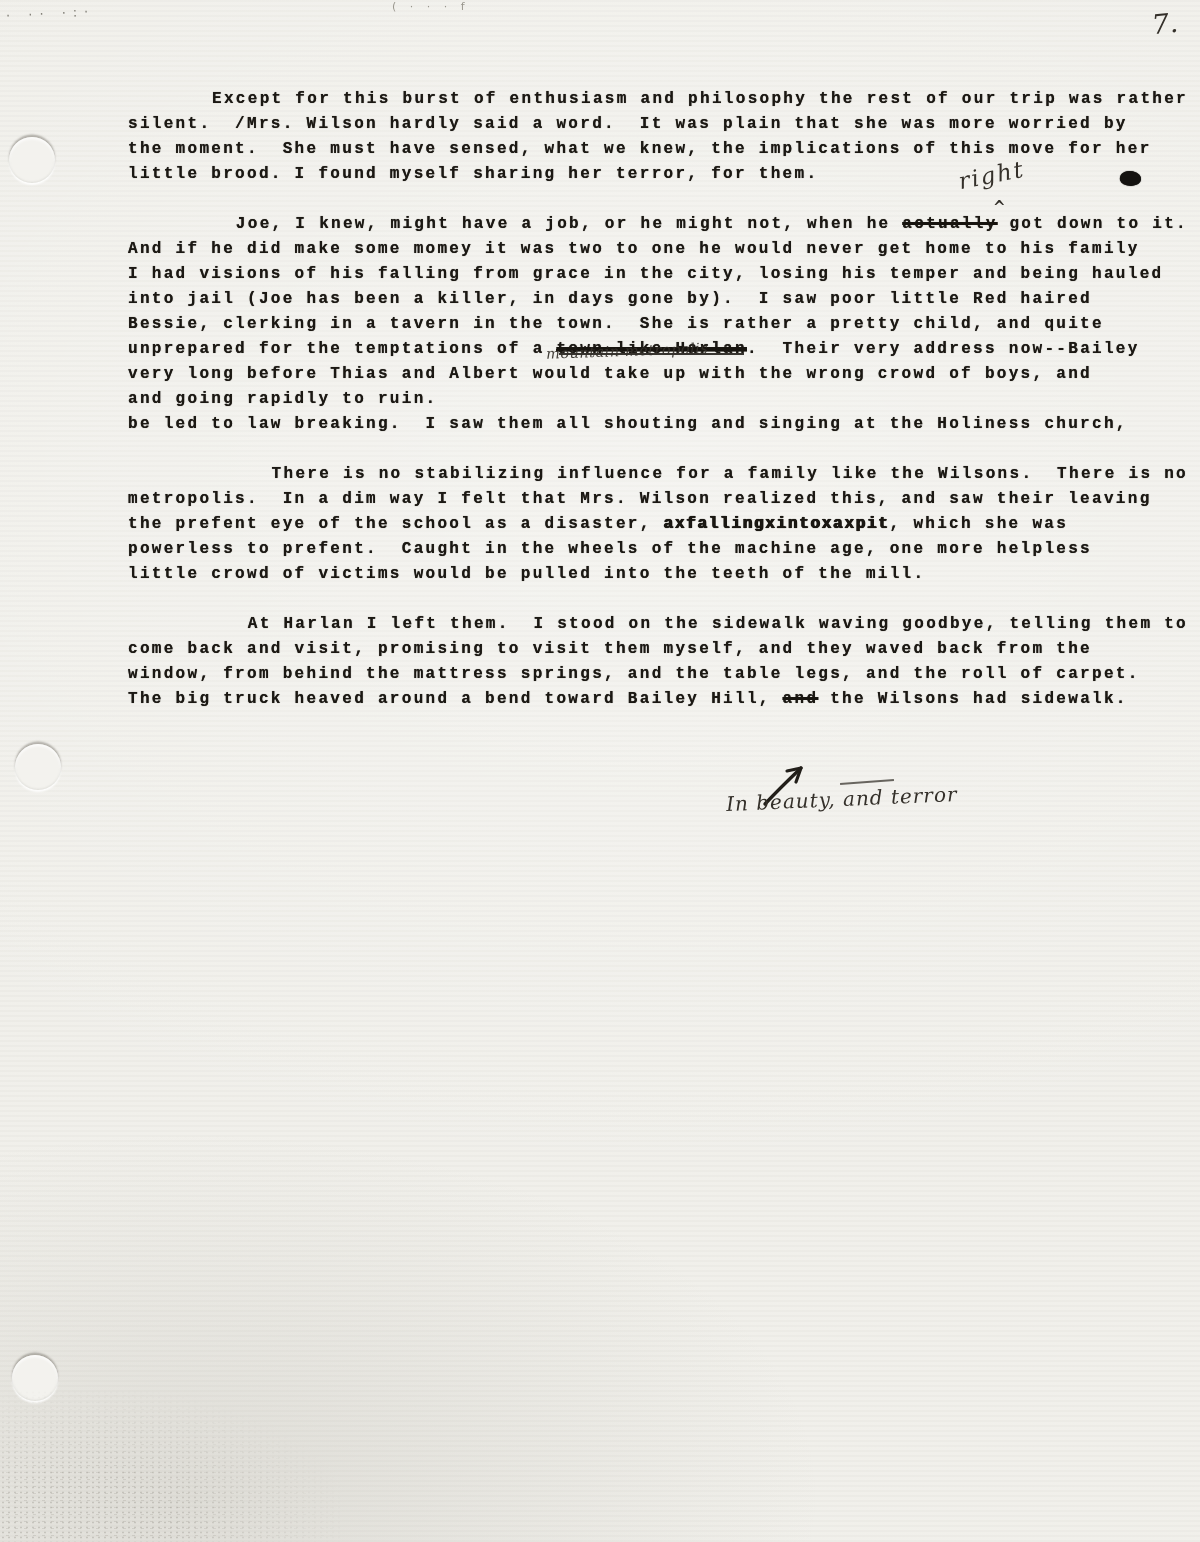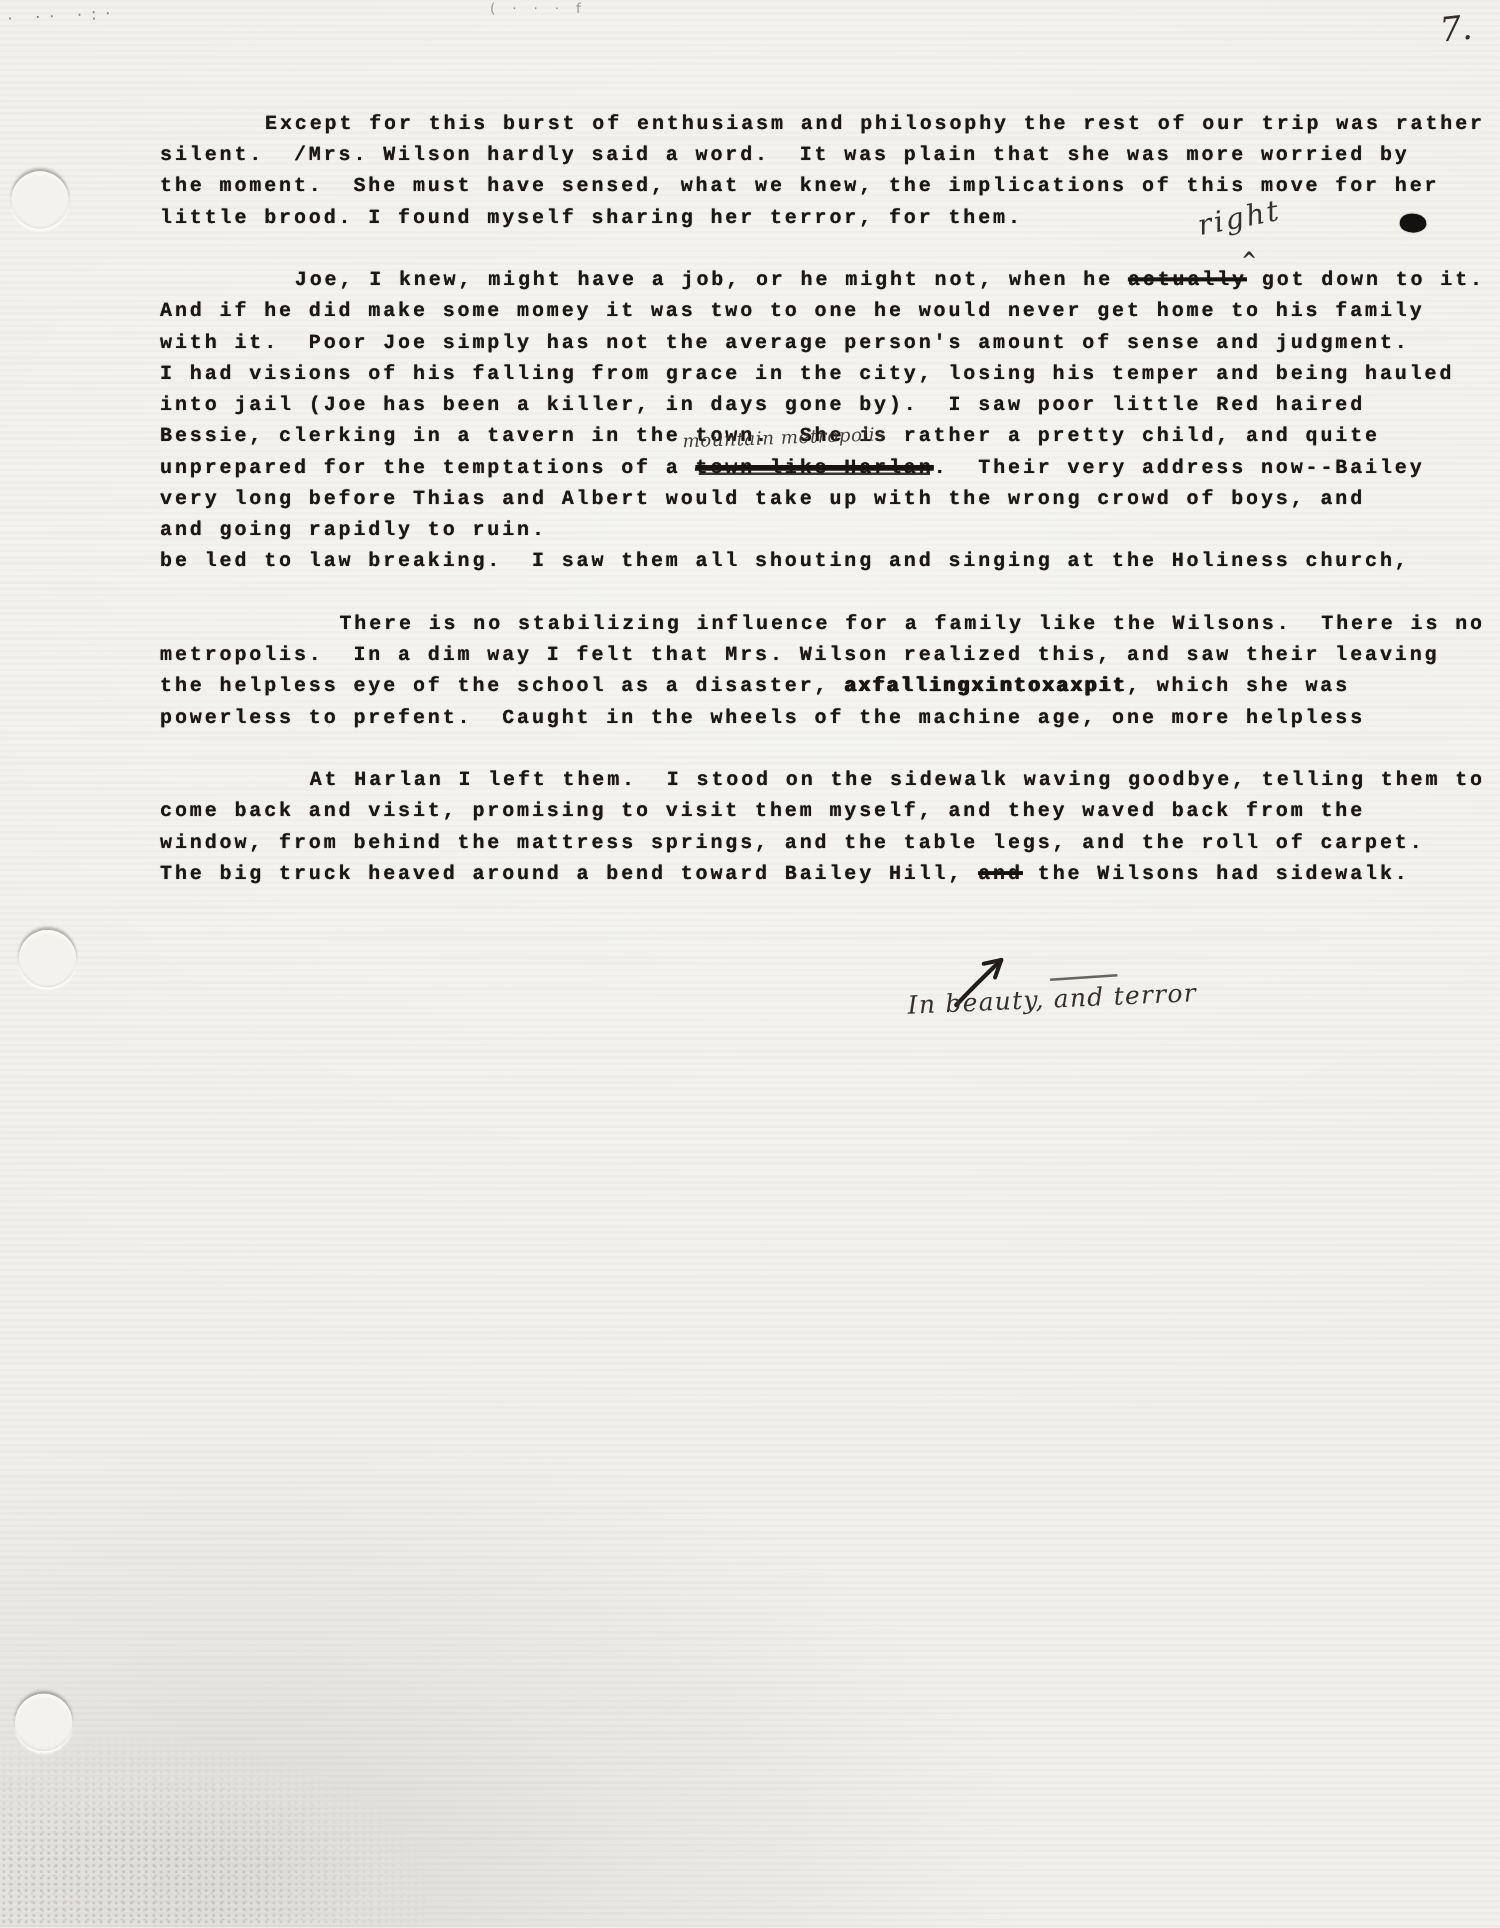--- a/index.html
+++ b/index.html
@@ -91,35 +91,35 @@
     <p class="para">
       <span class="line indent">Except for this burst of enthusiasm and philosophy the rest of our trip was rather</span>
       <span class="line">silent.  /Mrs. Wilson hardly said a word.  It was plain that she was more worried by</span>
       <span class="line">the moment.  She must have sensed, what we knew, the implications of this move for her</span>
       <span class="line">little brood. I found myself sharing her terror, for them.</span>
     </p>
 
     <p class="para">
       <span class="line indent"><span>Joe, I knew, might have a job, or he might not, when he </span><span class="struck">actually</span><span> got down to it.</span></span>
       <span class="line">And if he did make some momey it was two to one he would never get home to his family</span>
-      <span class="line">with it.  Poor Joe simply has not the average person's amount of sense and judgment.</span>
       <span class="line">I had visions of his falling from grace in the city, losing his temper and being hauled</span>
       <span class="line">into jail (Joe has been a killer, in days gone by).  I saw poor little Red haired</span>
       <span class="line">Bessie, clerking in a tavern in the town.  She is rather a pretty child, and quite</span>
       <span class="line"><span>unprepared for the temptations of a </span><span class="struck heavy">town like Harlan</span><span>.  Their very address now--Bailey</span></span>
       <span class="line">very long before Thias and Albert would take up with the wrong crowd of boys, and</span>
       <span class="line">and going rapidly to ruin.</span>
       <span class="line">be led to law breaking.  I saw them all shouting and singing at the Holiness church,</span>
     </p>
 
     <p class="para">
       <span class="line indent">There is no stabilizing influence for a family like the Wilsons.  There is no</span>
       <span class="line">metropolis.  In a dim way I felt that Mrs. Wilson realized this, and saw their leaving</span>
-      <span class="line"><span>the helpless eye of the school as a disaster, </span><span class="xed">axfallingxintoxaxpit</span><span>, which she was</span></span>
+      <span class="line"><span>the prefent eye of the school as a disaster, </span><span class="xed">axfallingxintoxaxpit</span><span>, which she was</span></span>
       <span class="line">powerless to prefent.  Caught in the wheels of the machine age, one more helpless</span>
+      <span class="line">little crowd of victims would be pulled into the teeth of the mill.</span>
     </p>
 
     <p class="para">
       <span class="line indent">At Harlan I left them.  I stood on the sidewalk waving goodbye, telling them to</span>
       <span class="line">come back and visit, promising to visit them myself, and they waved back from the</span>
       <span class="line">window, from behind the mattress springs, and the table legs, and the roll of carpet.</span>
       <span class="line"><span>The big truck heaved around a bend toward Bailey Hill, </span><span class="struck">and</span><span> the Wilsons had sidewalk.</span></span>
     </p>
   </main>
 

